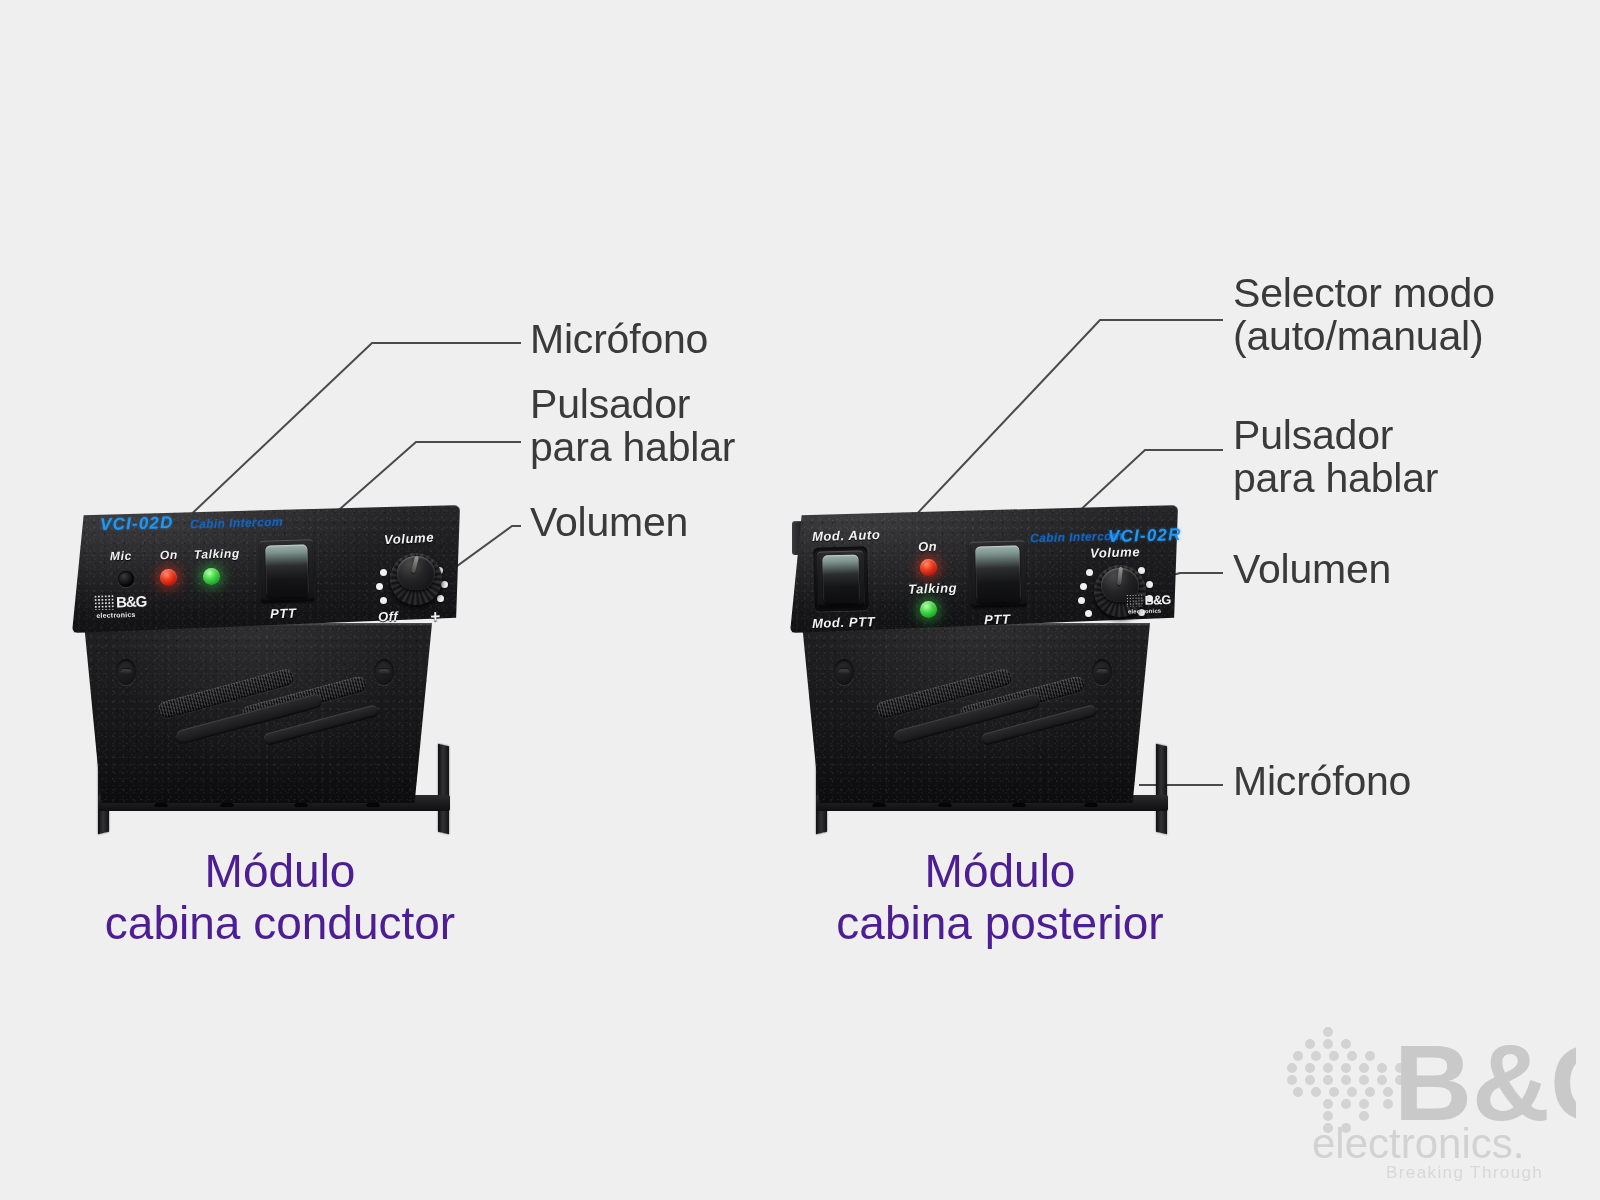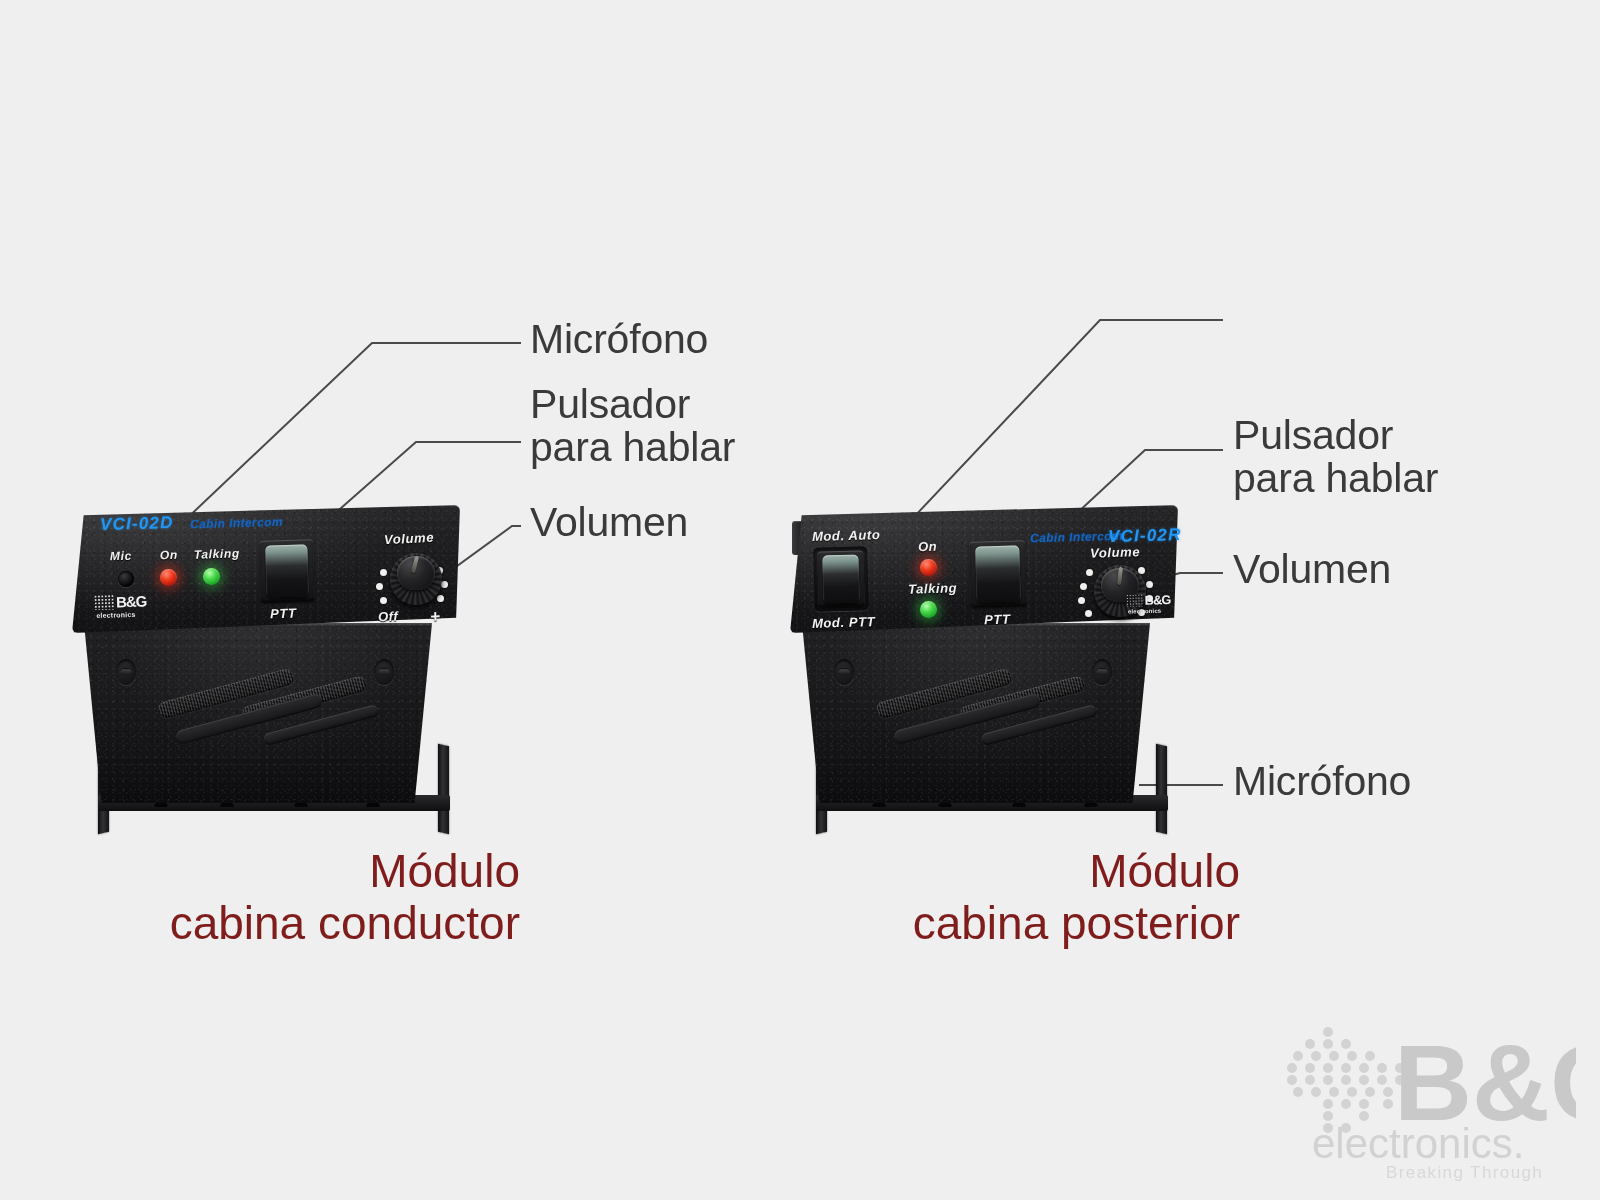--- a/index.html
+++ b/index.html
@@ -22,22 +22,22 @@
     line-height:1.06;
     color:#3a3a3a;
     font-weight:400;
     letter-spacing:-0.2px;
     white-space:pre-line;
   }
   .caption{
     position:absolute;
     font-size:46px;
     line-height:1.14;
-    color:#7f1d1d;
-    text-align:right;
+    color:#4c1d95;
+    text-align:center;
     font-weight:400;
     white-space:pre-line;
   }
 
   
   .module{position:absolute;}
 
   
   .topface{
     position:absolute;
@@ -436,20 +436,22 @@
         <span class="pl-sub">electronics</span>
       </div>
     </div>
   </div>
 
   <div class="callout" style="left:530px; top:318px;">Micrófono</div>
   <div class="callout" style="left:530px; top:383px;">Pulsador
 para hablar</div>
   <div class="callout" style="left:530px; top:501px;">Volumen</div>
 
+  <div class="callout" style="left:1233px; top:272px;">Selector modo
+(auto/manual)</div>
   <div class="callout" style="left:1233px; top:414px;">Pulsador
 para hablar</div>
   <div class="callout" style="left:1233px; top:548px;">Volumen</div>
   <div class="callout" style="left:1233px; top:760px;">Micrófono</div>
 
   <div class="caption" style="left:40px; top:845px; width:480px;">Módulo
 cabina conductor</div>
   <div class="caption" style="left:760px; top:845px; width:480px;">Módulo
 cabina posterior</div>
 

